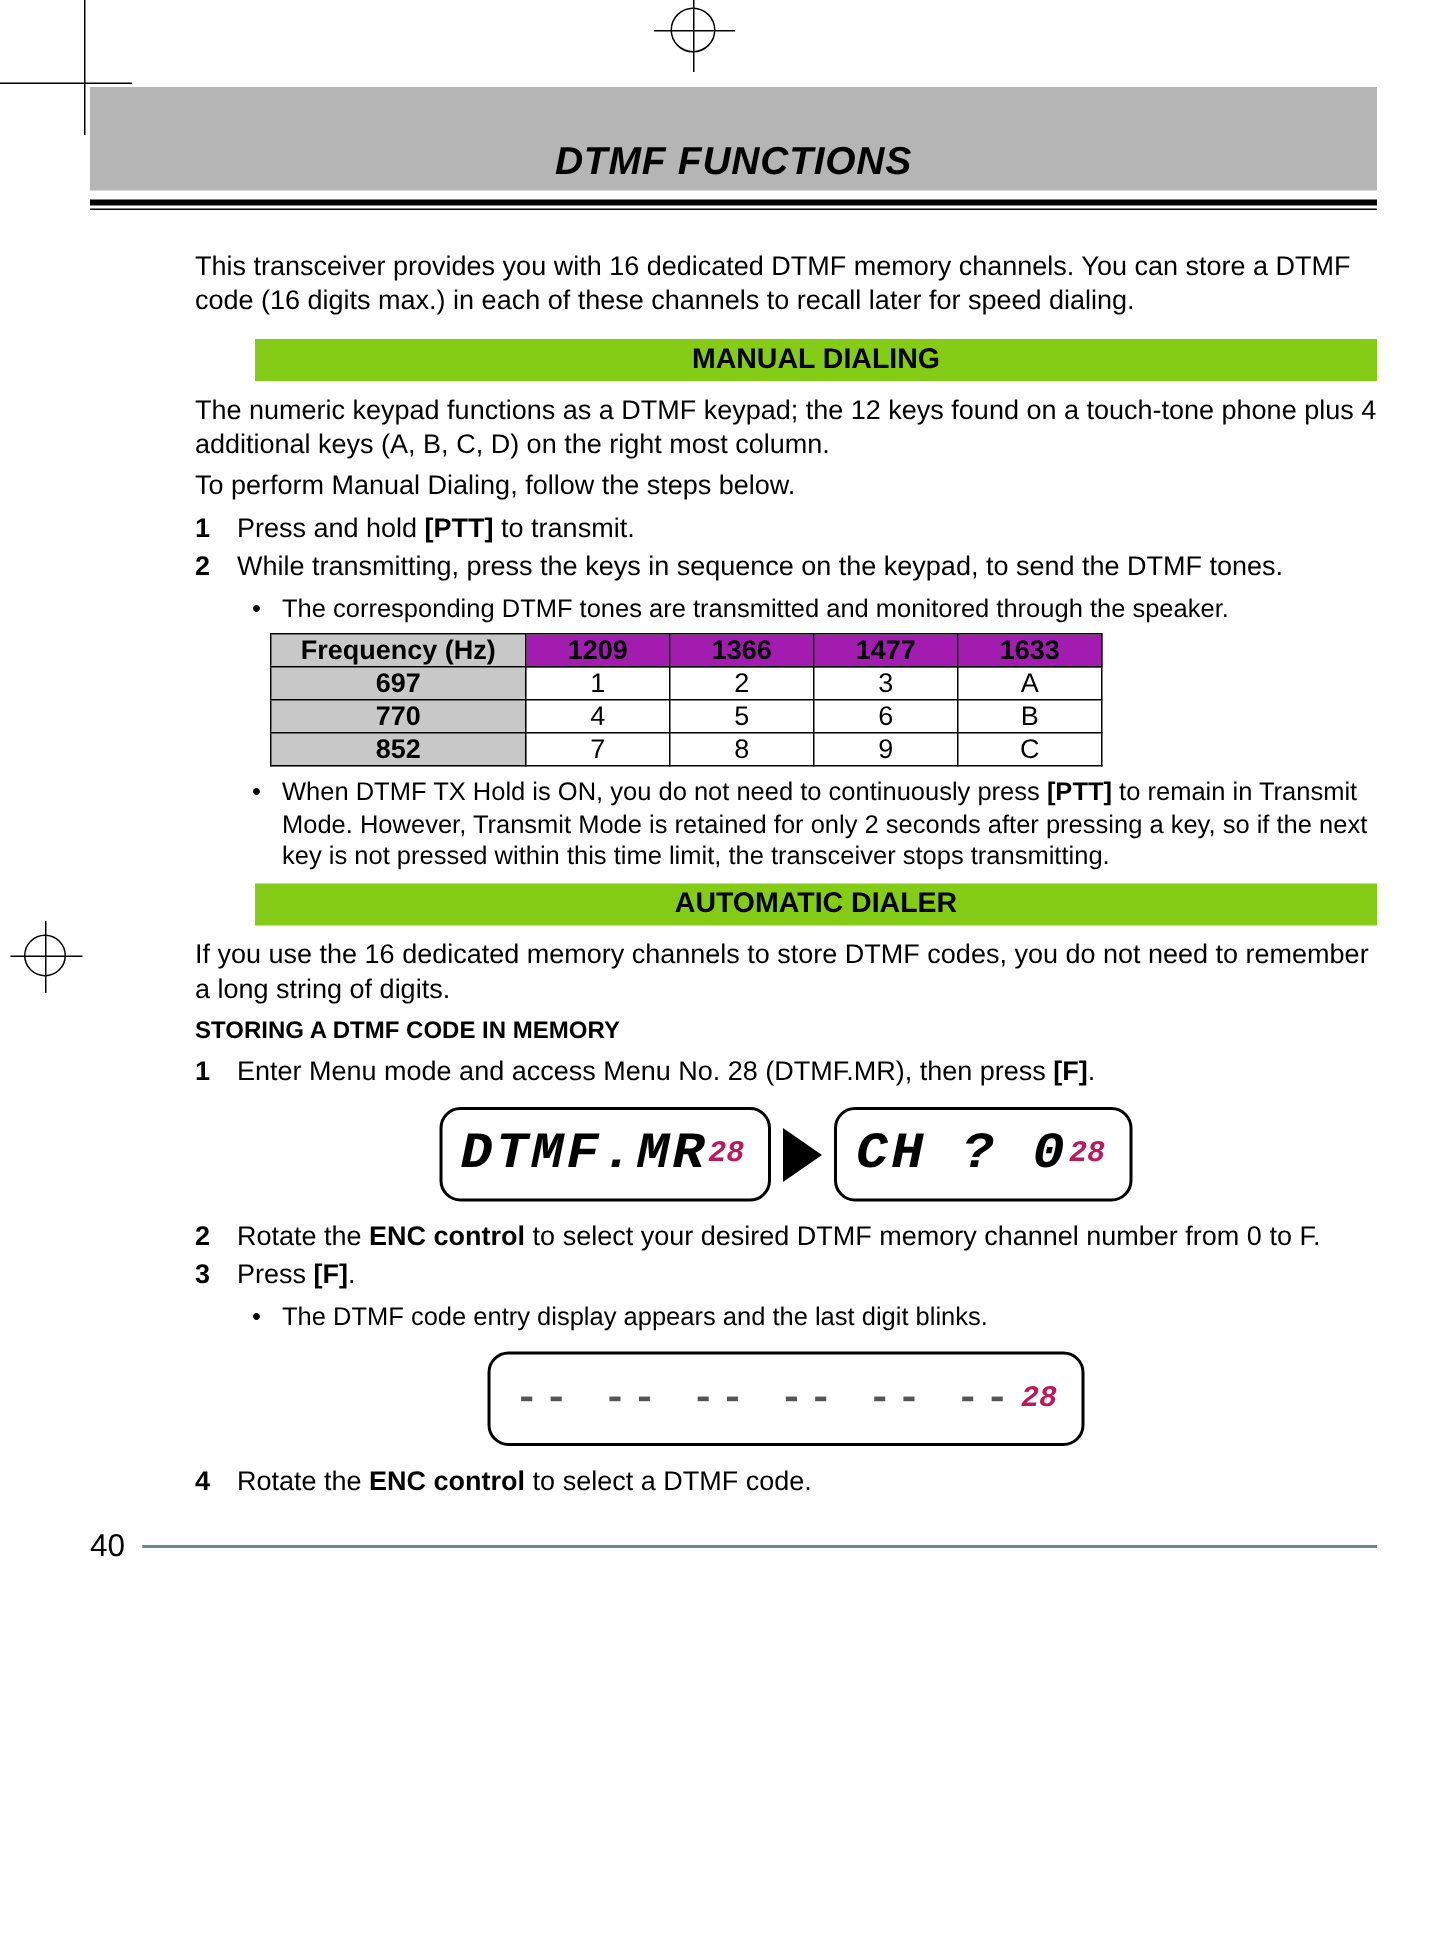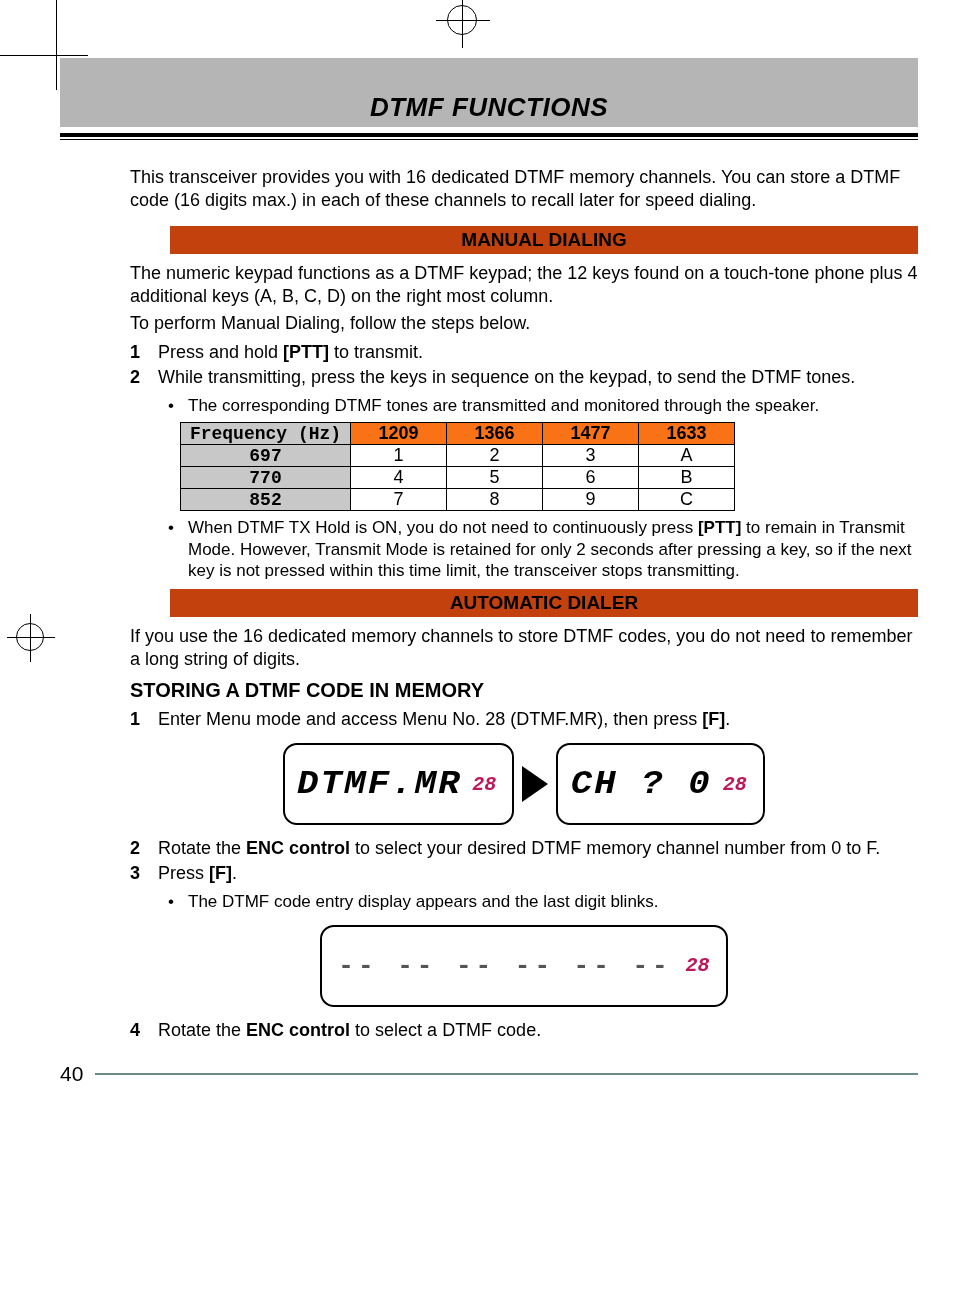--- a/index.html
+++ b/index.html
@@ -52,21 +52,21 @@
     border: none;
     border-top: 1px solid #000;
     margin: 0 0 26px 0;
   }
 
   .content { padding: 0 0 0 70px; }
 
   p.intro { margin-bottom: 14px; line-height: 1.28; }
 
   .sec-head {
-    background: #c2410c;
+    background: #84cc16;
     text-align: center;
     font-weight: bold;
     font-size: 19px;
     padding: 3px 0;
     margin: 8px 0 8px 40px;
   }
 
   p.body { margin: 4px 0; line-height: 1.28; }
 
   ol.steps { list-style: none; margin: 6px 0; }
@@ -83,40 +83,40 @@
     border-collapse: collapse;
     margin: 6px 0 6px 50px;
     font-size: 18px;
   }
   table.freq th, table.freq td {
     border: 1px solid #000;
     padding: 0 8px;
     text-align: center;
     height: 22px;
   }
-  table.freq th { background: #f97316; font-weight: bold; }
-  table.freq .rowhdr { background: #c8c8c8; font-weight: bold; width: 170px; font-family: Liberation Mono, monospace; }
+  table.freq th { background: #a21caf; font-weight: bold; }
+  table.freq .rowhdr { background: #c8c8c8; font-weight: bold; width: 170px; }
   table.freq td.cell { width: 96px; }
 
   h3.sub {
     font-weight: bold;
-    font-size: 20px;
+    font-size: 16px;
     margin: 8px 0 4px 0;
     font-family: Arial, Helvetica, sans-serif;
   }
 
   .lcd-row { display: flex; align-items: center; justify-content: center; gap: 8px; margin: 12px 0; }
   .lcd {
     border: 2px solid #000;
     border-radius: 14px;
-    height: 82px;
+    height: 63px;
     display: flex;
     align-items: center;
     justify-content: center;
-    gap: 14px;
+    gap: 4px;
     padding: 0 16px;
     font-family: "Courier New", monospace;
   }
   .lcd .big {
     font-size: 34px;
     font-weight: bold;
     letter-spacing: 2px;
     font-style: italic;
     transform: scaleX(1.05);
   }

